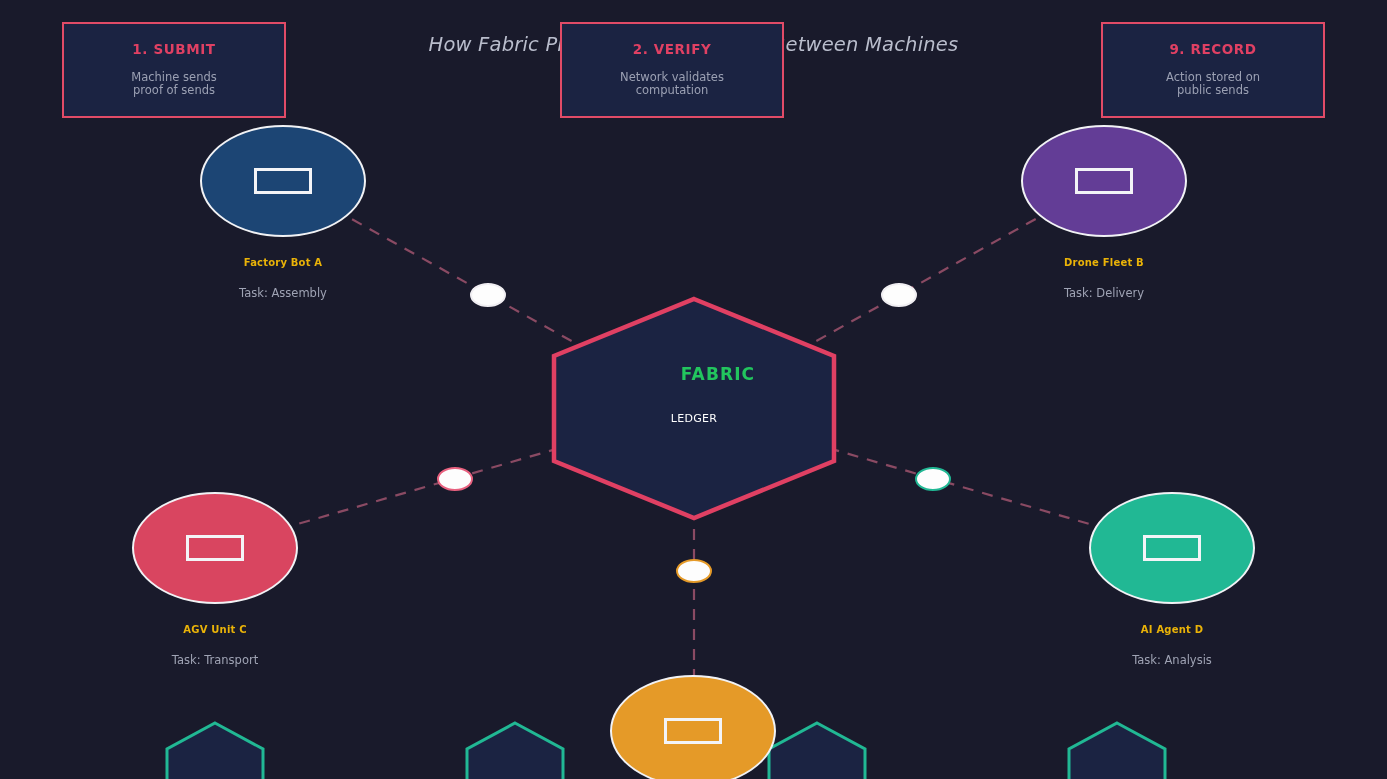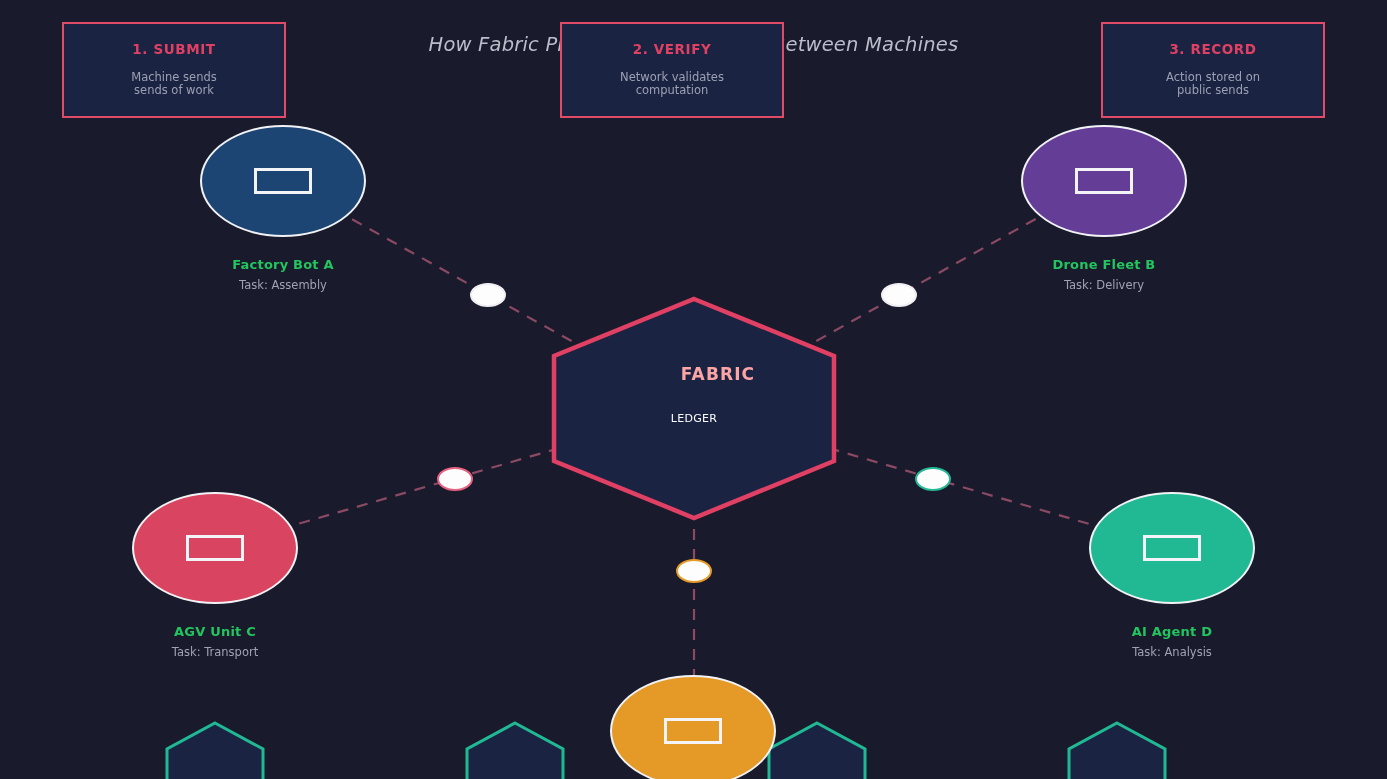--- a/index.html
+++ b/index.html
@@ -83,21 +83,21 @@
     height: 225px;
     z-index: 4;
   }
   #hub-label-fabric {
     position: absolute;
     left: 0; top: 68px;
     width: 334px;
     text-align: center;
     font-size: 17px;
     font-weight: bold;
-    color: #fca5a5;
+    color: #22c55e;
     letter-spacing: 1.1px;
   }
   #hub-label-ledger {
     position: absolute;
     left: 0; top: 116px;
     width: 286px;
     text-align: center;
     font-size: 11px;
     color: #ffffff;
     letter-spacing: 0.3px;
@@ -122,28 +122,28 @@
   .node-icon {
     width: 58px;
     height: 26px;
     border: 3px solid #f3f4f7;
     box-sizing: border-box;
     background: transparent;
   }
   .node-name {
     margin-top: 20px;
     text-align: center;
-    font-size: 13px;
+    font-size: 10px;
     font-weight: bold;
-    color: #22c55e;
+    color: #eab308;
     width: 166px;
     letter-spacing: 0.2px;
   }
   .node-task {
-    margin-top: 6px;
+    margin-top: 18px;
     text-align: center;
     font-size: 11.5px;
     color: #9fa3b4;
     width: 166px;
   }
 
   #node-a { left: 200px;  top: 125px; }
   #node-b { left: 1021px; top: 125px; }
   #node-c { left: 132px;  top: 492px; }
   #node-d { left: 1089px; top: 492px; }
@@ -186,34 +186,34 @@
 
     <line x1="694" y1="409" x2="694" y2="740" stroke="#8a4a63" stroke-width="2.2" stroke-dasharray="11 9"></line>
   </svg>
 
   <div id="page-title">How Fabric Protocol Creates Trust Between Machines</div>
 
   <div class="step-box" id="step-1">
     <div class="step-title">1. SUBMIT</div>
     <div class="step-desc">
       <div>Machine sends</div>
-      <div>sends of work</div>
+      <div>proof of sends</div>
     </div>
   </div>
 
   <div class="step-box" id="step-2">
     <div class="step-title">2. VERIFY</div>
     <div class="step-desc">
       <div>Network validates</div>
       <div>computation</div>
     </div>
   </div>
 
   <div class="step-box" id="step-3">
-    <div class="step-title">3. RECORD</div>
+    <div class="step-title">9. RECORD</div>
     <div class="step-desc">
       <div>Action stored on</div>
       <div>public sends</div>
     </div>
   </div>
 
   <div id="hub">
     <svg width="286" height="225" viewBox="0 0 286 225" xmlns="http://www.w3.org/2000/svg">
       <polygon points="143,3 283,60 283,165 143,222 3,165 3,60" fill="#1b2342" stroke="#e04063" stroke-width="4.5" stroke-linejoin="miter"></polygon>
     </svg>

